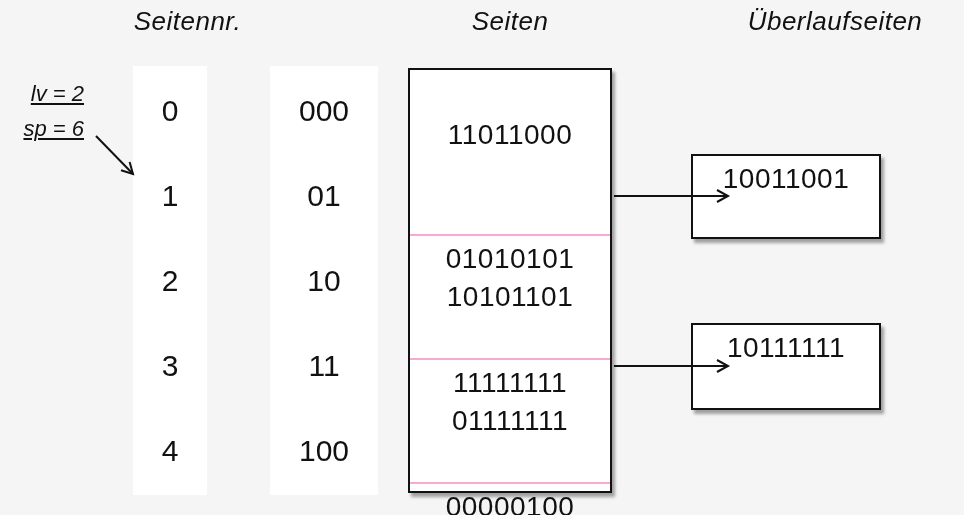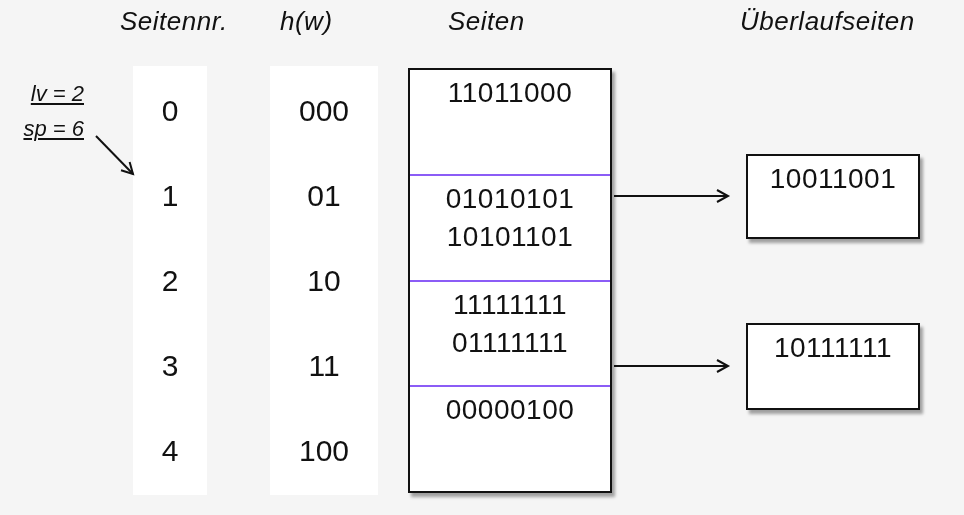--- a/index.html
+++ b/index.html
@@ -16,20 +16,21 @@
     background: #f5f5f5;
     overflow: hidden;
   }
   
   .hdr {
     position: absolute;
     top: 6px;
     font-size: 26px;
     font-style: italic;
     font-weight: 500;
+    text-align: center;
     letter-spacing: 0.5px;
     white-space: nowrap;
   }
   .hdr-seitennr { left: 120px; width: 135px; }
   .hdr-hw       { left: 280px; width: 90px;  }
   .hdr-seiten   { left: 448px; width: 124px; }
   .hdr-ueberlauf{ left: 740px; width: 190px; }
 
   
   .annot {
@@ -84,34 +85,35 @@
     border: 2px solid #111111;
     box-shadow: 3px 4px 3px rgba(0,0,0,0.35);
     display: flex;
     flex-direction: column;
   }
   .bucket {
     flex: 1 1 0;
     box-sizing: border-box;
     padding-top: 4px;
     text-align: center;
+    margin-top: 42px;
   }
-  .bucket + .bucket { border-top: 2px solid #8b5cf6; }
+  .bucket + .bucket { border-top: 2px solid #f9a8d4; }
   .bin-line {
     height: 38px;
     line-height: 38px;
     font-size: 28px;
     letter-spacing: 0.5px;
   }
 
   
   .ovf-box {
     position: absolute;
-    left: 746px;
-    width: 174px;
+    left: 691px;
+    width: 190px;
     box-sizing: border-box;
     background: #ffffff;
     border: 2px solid #111111;
     box-shadow: 3px 4px 3px rgba(0,0,0,0.35);
     text-align: center;
     padding-top: 4px;
   }
   .ovf-1 { top: 154px; height: 85px; }
   .ovf-3 { top: 323px; height: 87px; }
 
@@ -121,21 +123,20 @@
     width: 964px; height: 515px;
     pointer-events: none;
   }
 </style>
 </head>
 <body>
 
 <div class="canvas">
 
   <div class="hdr hdr-seitennr">Seitennr.</div>
-  <div class="hdr hdr-hw">h(w)</div>
   <div class="hdr hdr-seiten">Seiten</div>
   <div class="hdr hdr-ueberlauf">Überlaufseiten</div>
 
   <div class="annot">
     <div>lv = 2</div>
     <div>sp = 6</div>
   </div>
 
   <div class="strip strip-nr"></div>
   <div class="strip strip-hw"></div>

